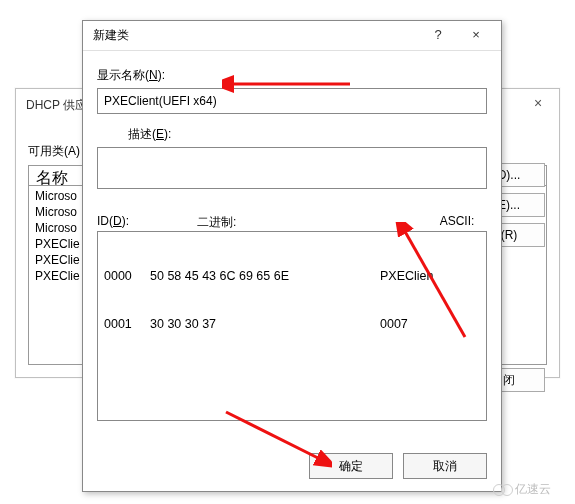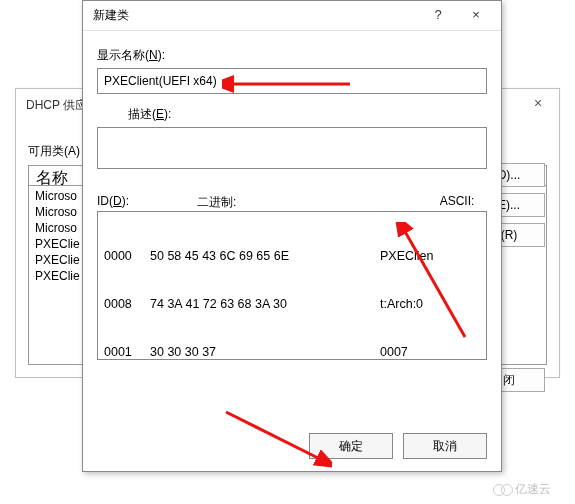--- a/index.html
+++ b/index.html
@@ -47,21 +47,21 @@
   }
   .back-btn {
     width: 72px; height: 24px;
     border: 1px solid #aaa; background: #fdfdfd;
     font-size: 12px; text-align: center; line-height: 22px;
   }
 
   
   .front-dialog {
     position: absolute;
-    left: 82px; top: 0;
+    left: 82px; top: 20px;
     width: 420px; height: 472px;
     background: #fff;
     border: 1px solid #888;
     box-shadow: 2px 2px 6px rgba(0,0,0,0.25);
   }
   .titlebar {
     height: 30px; display: flex; align-items: center;
     padding: 0 8px 0 10px; font-size: 12px; color: #000;
     border-bottom: 1px solid #e0e0e0;
     position: relative;
@@ -82,21 +82,21 @@
     border: 1px solid #888; background: #fff;
     font-size: 12px; padding: 2px 6px; resize: none;
   }
 
   .hex-labels { display: flex; margin-top: 22px; }
   .hex-labels > div:nth-child(1){ width: 100px; }
   .hex-labels > div:nth-child(2){ width: 200px; }
   .hex-labels > div:nth-child(3){ flex: 1; text-align: center; padding-left: 30px; }
 
   .hex-area {
-    width: 100%; height: 149px;
+    width: 100%; height: 190px;
     border: 1px solid #888; background: #fff;
     font-family: Consolas, "Courier New", monospace;
     font-size: 12.5px; padding: 4px 6px;
     white-space: pre; line-height: 16px; color: #000;
     overflow: hidden;
   }
   .hex-row { display: flex; }
   .hex-off { width: 46px; }
   .hex-bytes { width: 230px; }
   .hex-ascii { flex: 1; }
@@ -188,23 +188,20 @@
       </div>
       <div>二进制:</div>
       <div>ASCII:</div>
     </div>
 
     <div class="hex-area">
       <div class="hex-row">
         <span class="hex-off">0000</span><span class="hex-bytes">50 58 45 43 6C 69 65 6E</span><span class="hex-ascii">PXEClien</span>
       </div>
       <div class="hex-row">
-        <span class="hex-off">0008</span><span class="hex-bytes">74 3A 41 72 63 68 3A 30</span><span class="hex-ascii">t:Arch:0</span>
-      </div>
-      <div class="hex-row">
         <span class="hex-off">0001</span><span class="hex-bytes">30 30 30 37</span><span class="hex-ascii">0007</span>
       </div>
     </div>
   </div>
 
   <div class="btn-row">
     <div class="dlg-btn">确定</div>
     <div class="dlg-btn">取消</div>
   </div>
 </div>

